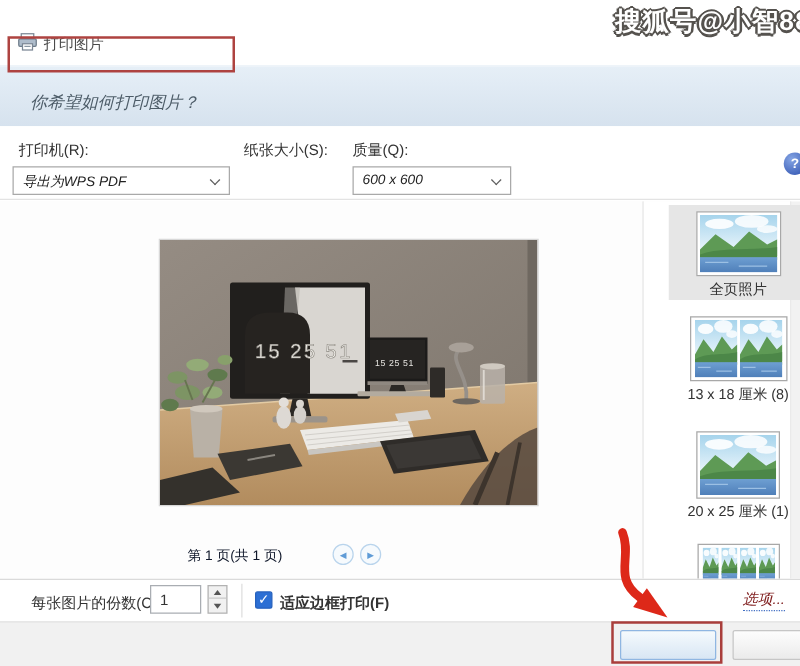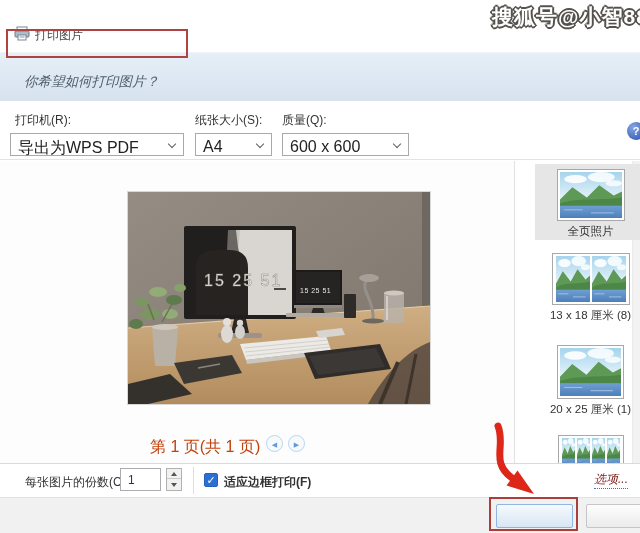--- a/index.html
+++ b/index.html
@@ -14,33 +14,33 @@
   .title-text { position:absolute; left:35px; top:27px; font-size:12px; color:#4a4a4a; }
   
   .banner { position:absolute; top:52px; left:0; right:0; height:49px;
     background:linear-gradient(#e6eff7,#d6e2ee); border-top:1px solid #eef4f9; }
   .banner-q { position:absolute; left:24px; top:20px; font-size:13.5px; color:#4d5c68;font-style:italic; }
   
   .controls { position:absolute; top:101px; left:0; right:0; height:59px; background:#fff;
     border-bottom:1px solid #e3e3e3; }
   .ctl-label { position:absolute; top:11px; font-size:12px; color:#333; }
   .dropdown { position:absolute; top:32px; height:23px; border:1px solid #a9a9a9; background:#fff; cursor:default; }
-  .dd-value { position:absolute; left:7px; top:4px; font-size:16px; color:#222; white-space:nowrap; }
+  .dd-value { position:absolute; left:7px; top:4px; font-size:11px; color:#222; white-space:nowrap;font-style:italic; }
   .chev { position:absolute; right:8px; top:7px; width:6px; height:6px;
     border-right:1.5px solid #5f5f5f; border-bottom:1.5px solid #5f5f5f; transform:rotate(45deg); }
   .red-outline-dd { position:absolute; left:6px; top:29px; width:182px; height:29px;
     border:2px solid #ae4340; pointer-events:none; }
   .help-btn { position:absolute; left:627px; top:122px; width:18px; height:18px; border-radius:50%;
     background:radial-gradient(circle at 35% 30%, #85a5e4, #2a4dac); color:#fff;
     font-size:11px; font-weight:bold; text-align:center; line-height:18px; }
   
   .main { position:absolute; top:161px; left:0; width:640px; height:302px; overflow:hidden; background:#fdfdfd; }
   .preview { position:absolute; left:0; top:0; width:514px; height:302px;margin-left:20px; }
   .photo { position:absolute; left:108px; top:31px; width:302px; height:212px; outline:1px solid #d8d8d8; }
-  .pagenav-text { position:absolute; left:130px; top:276px; font-size:16px; color:#c2410c; }
+  .pagenav-text { position:absolute; left:130px; top:276px; font-size:11px; color:#0f172a; }
   .nav-btn { position:absolute; top:274px; width:17px; height:17px; border-radius:50%;
     border:1px solid #b9d4ec; background:#f6fafd; color:#5f9bd6; font-size:7px;
     text-align:center; line-height:17px; cursor:default; }
   .vsep { position:absolute; left:514px; top:0; width:1px; height:302px; background:#e2e2e2; }
   
   .sidebar { position:absolute; left:515px; top:0; width:125px; height:302px; background:#fff; }
   .scrolltrack { position:absolute; left:117px; top:0; width:8px; height:302px;
     background:#f2f2f2; border-left:1px solid #eaeaea; }
   .side-item { position:absolute; left:20px; width:111px; text-align:center; cursor:default; }
   .side-item.selected { background:#e6e6e6; }
@@ -133,24 +133,20 @@
 
   <div class="controls">
     <span class="ctl-label" style="left:15px">打印机(R):</span>
     <span class="ctl-label" style="left:195px">纸张大小(S):</span>
     <span class="ctl-label" style="left:282px">质量(Q):</span>
 
     <div class="dropdown" style="left:10px;width:174px">
       <span class="dd-value">导出为WPS PDF</span>
       <span class="chev"></span>
     </div>
-    <div class="dropdown" style="left:195px;width:77px">
-      <span class="dd-value">A4</span>
-      <span class="chev"></span>
-    </div>
     <div class="dropdown" style="left:282px;width:127px">
       <span class="dd-value">600 x 600</span>
       <span class="chev"></span>
     </div>
   </div>
   <div class="red-outline-dd"></div>
   <div class="help-btn">
     <span>?</span>
   </div>
 

